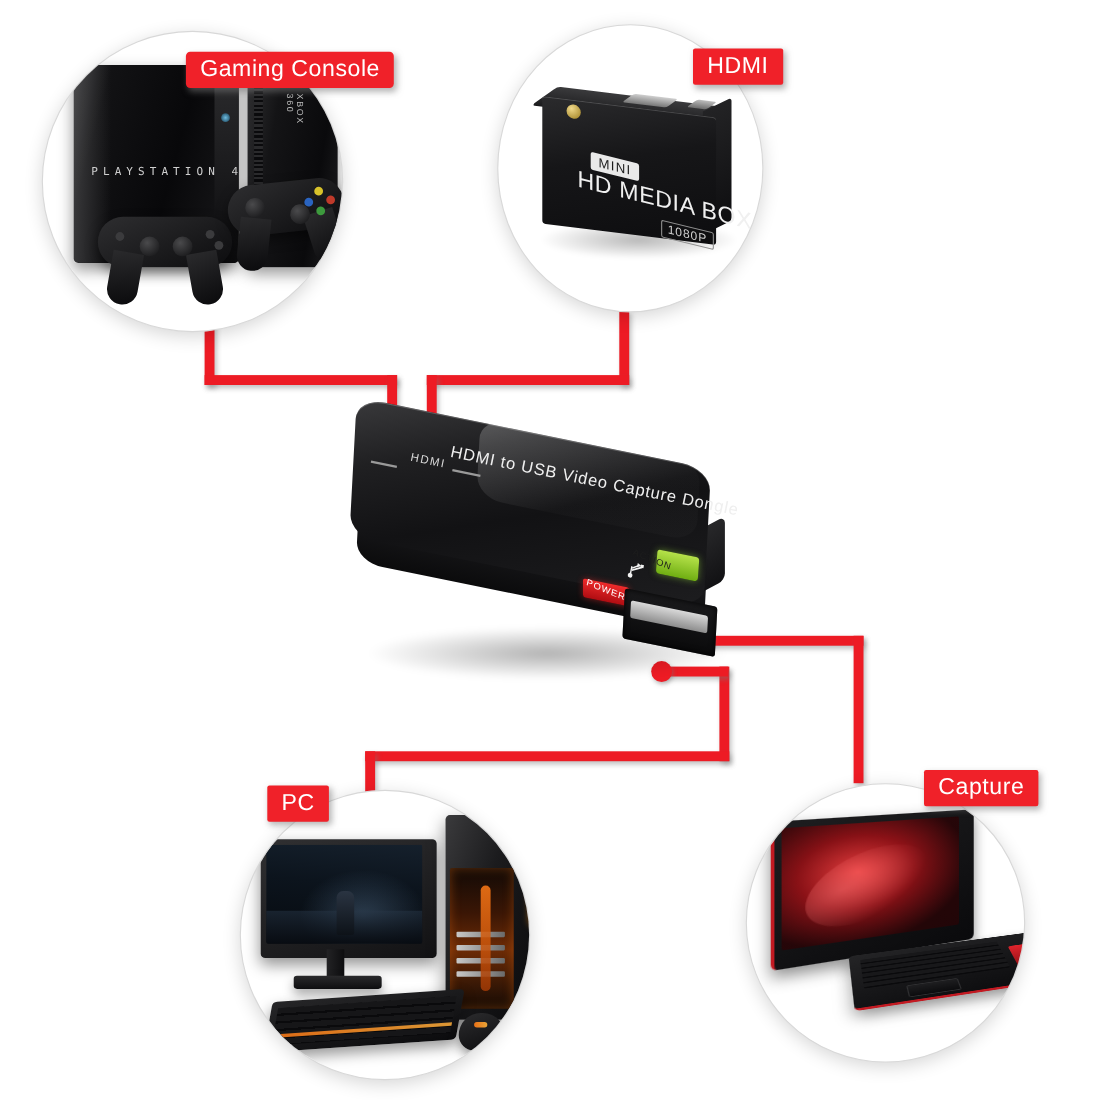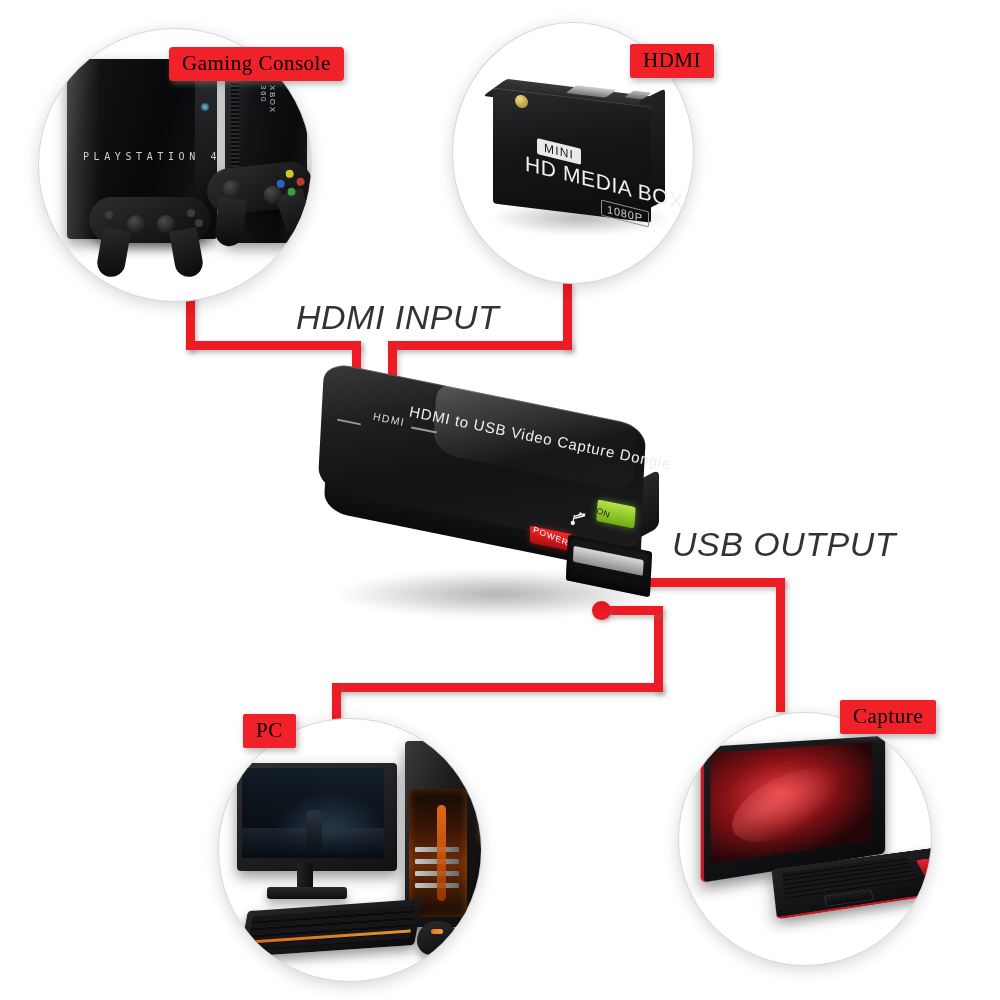--- a/index.html
+++ b/index.html
@@ -19,25 +19,25 @@
   .node{position:absolute;width:19px;height:19px;border-radius:50%;
         background:#ed1b24;box-shadow:1px 2px 4px rgba(120,120,120,.5);}
 
   
   .bubble{position:absolute;border-radius:50%;background:#ffffff;
           border:1.5px solid #d8d8d8;
           box-shadow:0 4px 16px rgba(0,0,0,.16), inset 0 0 0 1px rgba(255,255,255,.6);
           overflow:hidden;}
 
   
-  .tag{position:absolute;background:#f02129;color:#000000;
+  .tag{position:absolute;background:#f02129;color:#ffffff;
        font-size:21px;letter-spacing:.5px;
        padding:4px 13px 5px;border-radius:4px;white-space:nowrap;
        box-shadow:2px 3px 6px rgba(120,120,120,.55);
-       font-family:Liberation Serif, serif;font-weight:300;}
+       font-family:Liberation Sans, sans-serif;font-weight:300;}
   .tag.sq{border-radius:2px;}
 
   
   .caption{position:absolute;color:#333333;font-style:italic;
            font-size:34px;letter-spacing:.5px;white-space:nowrap;
            font-family:"Liberation Sans","DejaVu Sans",sans-serif;font-weight:400;}
 
   
   #dongle{position:absolute;left:315px;top:385px;width:360px;height:250px;}
   .dg-shadow{position:absolute;left:18px;top:185px;width:330px;height:48px;
@@ -245,22 +245,20 @@
   <div class="wire h" style="left:638px;top:578px;width:147px;"></div>
   <div class="wire v" style="left:776px;top:578px;height:134px;"></div>
   <div class="node" style="left:630px;top:573px;"></div>
 
   <div class="wire v" style="left:654px;top:606px;height:86px;"></div>
   <div class="wire h" style="left:332px;top:683px;width:331px;"></div>
   <div class="wire v" style="left:332px;top:683px;height:42px;"></div>
   <div class="wire h" style="left:600px;top:606px;width:62px;"></div>
   <div class="node" style="left:592px;top:601px;"></div>
 
-  <div class="caption noselect" style="left:296px;top:298px;">HDMI INPUT</div>
-  <div class="caption noselect" style="left:672px;top:525px;">USB OUTPUT</div>
 
   <div class="bubble" style="left:38px;top:28px;width:272px;height:272px;">
     <div class="ps-body">
       <div class="ps-gloss"></div>
       <div class="ps-strip"></div>
       <div class="ps-led"></div>
       <div class="ps-word">PLAYSTATION 4</div>
     </div>
     <div class="xb-body">
       <div class="xb-vent"></div>

